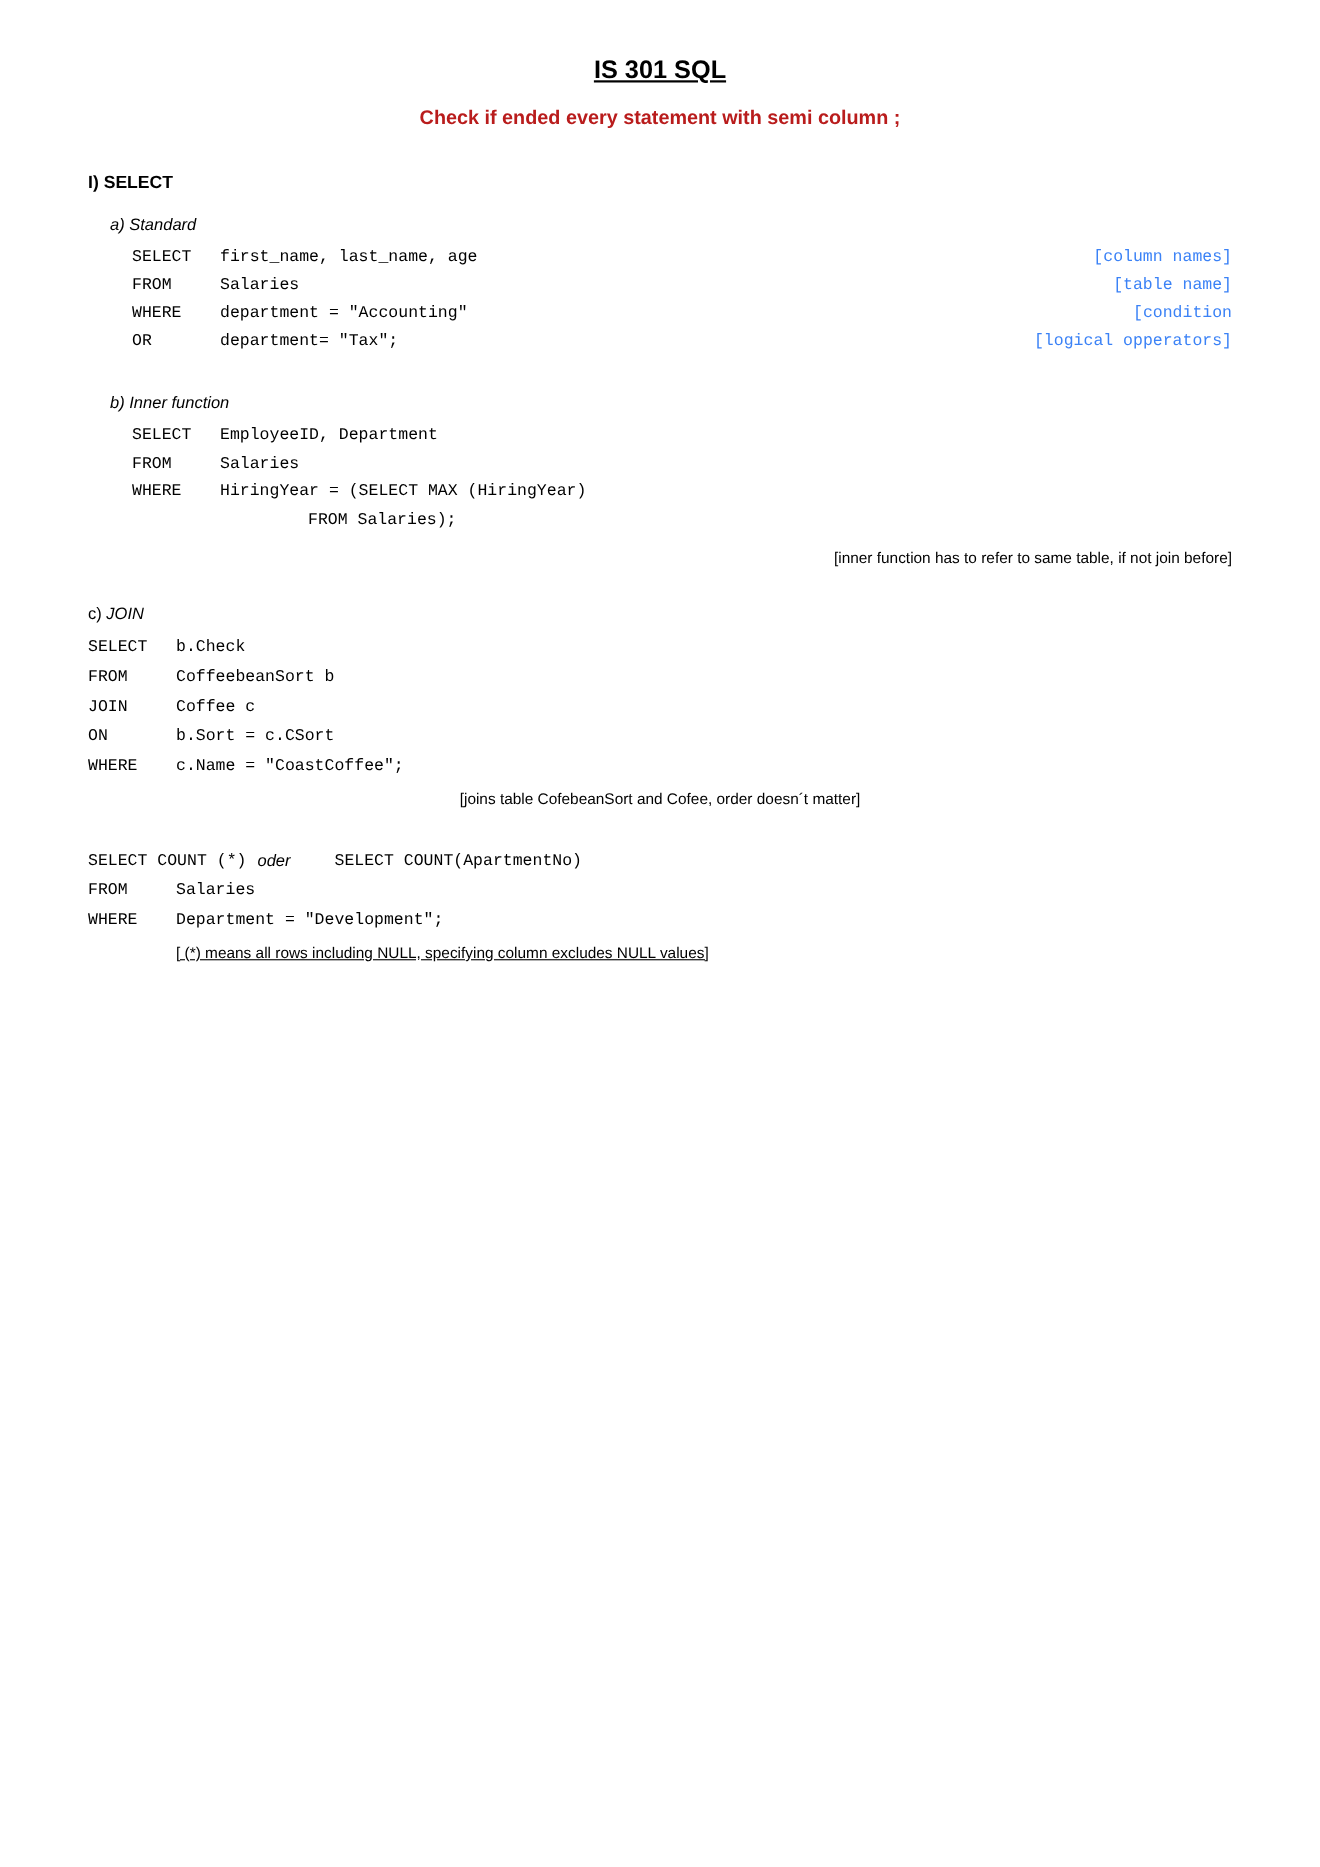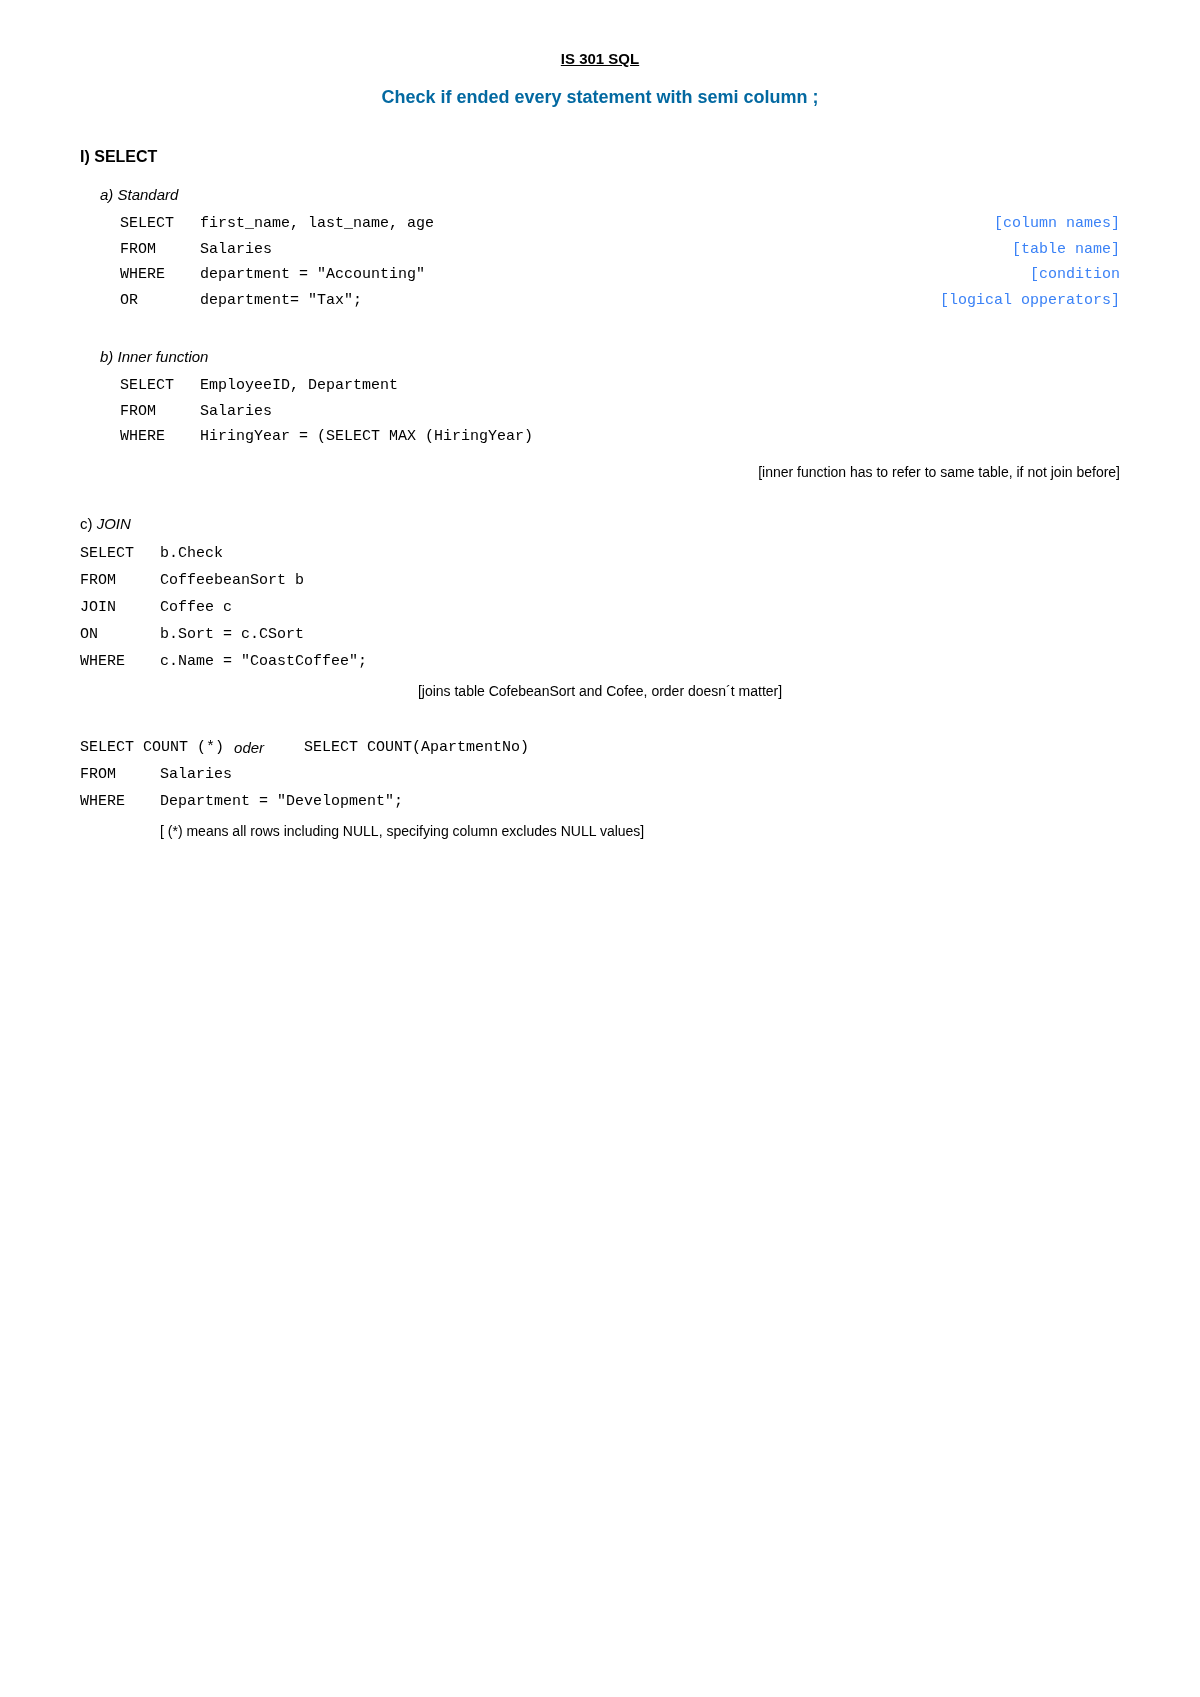--- a/index.html
+++ b/index.html
@@ -13,31 +13,31 @@
       font-family: Arial, sans-serif;
       font-size: 15px;
       color: #000000;
       width: 1200px;
       min-height: 1697px;
       padding: 50px 80px;
     }
 
     .page-title {
       text-align: center;
-      font-size: 15px;
+      font-size: 23px;
       font-weight: bold;
       text-decoration: underline;
       margin-bottom: 20px;
     }
 
     .subtitle {
       text-align: center;
       font-size: 18px;
       font-weight: bold;
-      color: #0369a1;
+      color: #b91c1c;
       margin-bottom: 40px;
     }
 
     .section-header {
       font-size: 16px;
       font-weight: bold;
       margin-bottom: 20px;
     }
 
     .subsection {
@@ -149,20 +149,24 @@
       <span class="code-val">EmployeeID, Department</span>
     </div>
     <div class="code-row">
       <span class="kw">FROM</span>
       <span class="code-val">Salaries</span>
     </div>
     <div class="code-row">
       <span class="kw">WHERE</span>
       <span class="code-val">HiringYear =  (SELECT MAX (HiringYear)</span>
     </div>
+    <div class="code-row">
+      <span class="kw" style="min-width:160px;"></span>
+      <span class="code-val">FROM Salaries);</span>
+    </div>
   </div>
   <div style="display:flex; justify-content: flex-end; margin-top: 8px; align-items: center;">
     <div class="note" style="margin-left: 0;">[inner function has to refer to same table, if not join before]</div>
   </div>
 </div>
 
 <div class="subsection-c" style="margin-bottom:35px; margin-top: 10px;">
   <div style="margin-bottom:8px;">c) <span class="italic">JOIN</span></div>
   <div class="code-block-c">
     <div class="row-c">
@@ -201,18 +205,18 @@
       <span style="font-family:'Courier New',Courier,monospace; font-size:15px;">SELECT COUNT(ApartmentNo)</span>
     </div>
     <div class="row-c">
       <span class="kw-c" style="min-width:80px; font-family:'Courier New',Courier,monospace;">FROM</span>
       <span style="font-family:'Courier New',Courier,monospace;">Salaries</span>
     </div>
     <div class="row-c">
       <span class="kw-c" style="min-width:80px; font-family:'Courier New',Courier,monospace;">WHERE</span>
       <span style="font-family:'Courier New',Courier,monospace;">Department = "Development";</span>
     </div>
-    <div class="row-c" style="margin-top: 4px;">
+    <div class="row-c" style="margin-top: 4px; text-decoration: underline;">
       <span style="min-width:80px; font-family:'Courier New',Courier,monospace;"></span>
       <span style="font-family: Arial, sans-serif; font-size: 14px;">[ (*) means all rows including NULL, specifying column excludes NULL values]</span>
     </div>
   </div>
 </div>
 
 </body></html>

